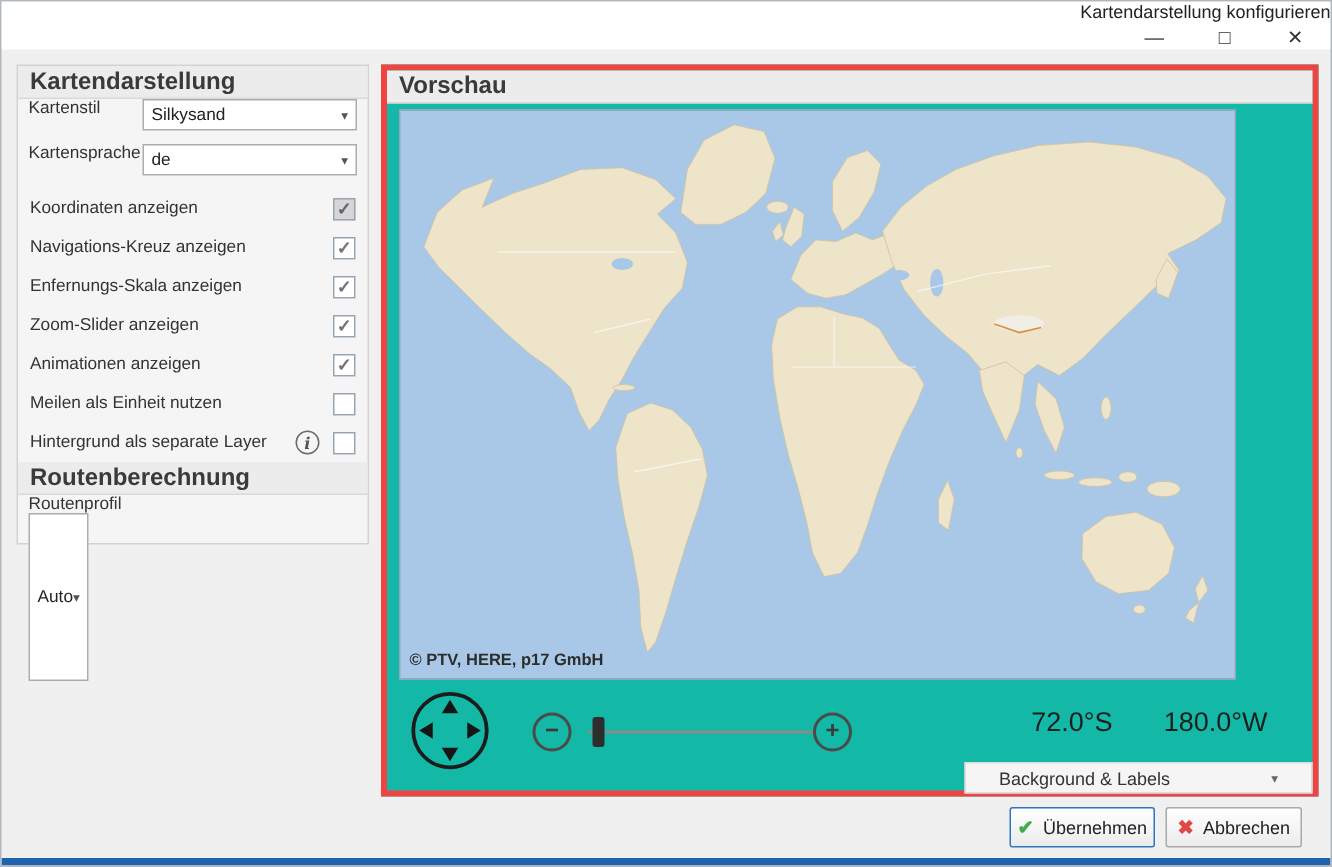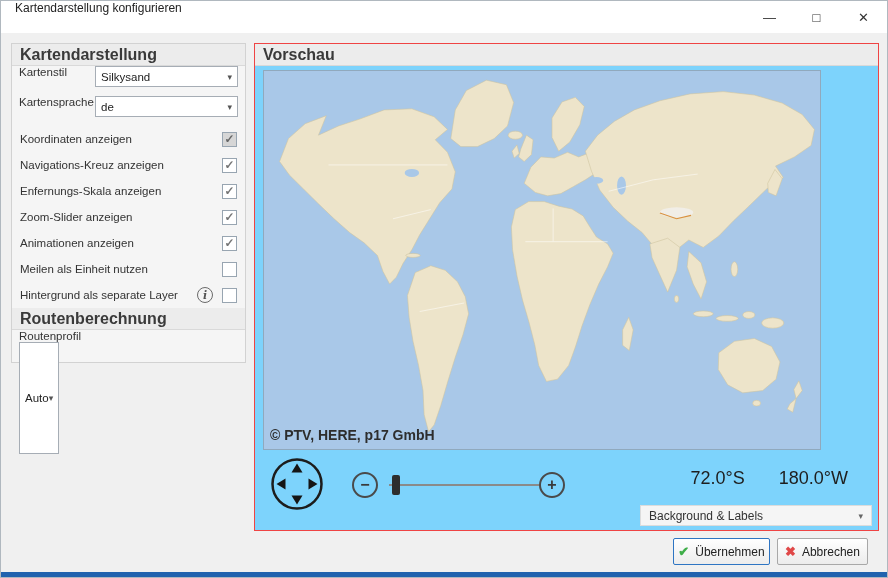--- a/index.html
+++ b/index.html
@@ -4,21 +4,21 @@
 <style>
   * { box-sizing: border-box; margin: 0; padding: 0; }
   html,body { width: 888px; height: 578px; }
   body { font-family: "Liberation Sans", sans-serif; background: #fff; }
 
   .window { position: relative; width: 888px; height: 578px; background: #f0f0f0;
             border: 1px solid #b0b8bf; overflow: hidden; }
 
   
   .titlebar { position: absolute; top: 0; left: 0; right: 0; height: 32px; background: #fff;
-              display: flex; align-items: flex-start; padding-left: 14px; }
+              display: flex; align-items: flex-end; padding-left: 14px; flex-direction: column; }
   .title { font-size: 12px; color: #222; }
   .win-controls { margin-left: auto; display: flex; height: 100%; }
   .win-btn { width: 47px; height: 100%; display: flex; align-items: center; justify-content: center;
              font-size: 13px; color: #333; }
 
   
   .group-header { height: 22px; background: #ececec; border-bottom: 1px solid #d9d9d9;
                   display: flex; align-items: center; padding: 0 8px; font-size: 16px;
                   font-weight: bold; color: #3a3a3a; }
 
@@ -43,41 +43,41 @@
                color: #555; margin-right: 9px; flex-shrink: 0; }
 
   .refresh-wrap { padding: 6px 7px 7px; }
   .refresh-btn { position: relative; width: 100%; height: 30px; background: #fff;
                  border: 1px solid #a6adb5; border-radius: 2px; display: flex;
                  align-items: center; justify-content: center; font-size: 11.5px; color: #333; }
   .refresh-btn .r-icon { position: absolute; left: 9px; top: 6px; width: 16px; height: 16px; }
 
   
   .preview-panel { position: absolute; left: 253px; top: 42px; width: 625px; height: 488px;
-                   border: 1px solid #ef4444; background: #7dd3fc; }
+                   border: 4px solid #ef4444; background: #14b8a6; }
   .map-frame { position: absolute; left: 8px; top: 26px; width: 558px; height: 380px;
                border: 1px solid #90a9bd; background: #a9c8e8; overflow: hidden; }
   .map-frame svg { position: absolute; inset: 0; width: 100%; height: 100%; }
-  .copyright { position: absolute; left: 6px; bottom: 6px; font-size: 14px; font-weight: bold;
+  .copyright { position: absolute; left: 6px; bottom: 6px; font-size: 11px; font-weight: bold;
                color: #2d2d2d; }
 
   .nav-cross { position: absolute; left: 14px; top: 412px; width: 56px; height: 56px; }
   .zoom-btn { position: absolute; width: 26px; height: 26px; border: 2px solid #4a4a4a;
               border-radius: 50%; display: flex; align-items: center; justify-content: center;
               font-size: 16px; font-weight: bold; color: #3a3a3a; background: transparent; }
   .zoom-out { left: 97px; top: 428px; }
   .zoom-in  { left: 284px; top: 428px; }
   .slider-track { position: absolute; left: 134px; top: 440px; width: 150px; height: 2px;
                   background: #8a8a8a; }
   .slider-handle { position: absolute; left: 137px; top: 431px; width: 8px; height: 20px;
                    background: #2d2d2d; border-radius: 2px; }
   .coords { position: absolute; right: 30px; top: 424px; display: flex; gap: 34px;
             font-size: 18px; color: #1e1e1e; }
   .layer-combo { position: absolute; left: 385px; top: 461px; width: 232px; height: 21px;
-                 display: flex; align-items: center; padding: 0 8px; font-size: 12px;
+                 display: flex; align-items: center; padding: 0 22px; font-size: 12px;
                  color: #333; border: 1px solid #dcdcdc; background: #f5f5f5; }
   .layer-combo .caret { margin-left: auto; font-size: 9px; color: #666; }
 
   
   .btn { position: absolute; top: 537px; height: 27px; display: flex; align-items: center;
          justify-content: center; gap: 6px; font-size: 12px; color: #222;
          background: linear-gradient(#ffffff, #ececec); border-radius: 2px; }
   .btn-apply { left: 672px; width: 97px; border: 1px solid #2e75c3; }
   .btn-cancel { left: 776px; width: 91px; border: 1px solid #a8a8a8; }
   .icon-apply { color: #3fae49; font-size: 13px; font-weight: bold; }

